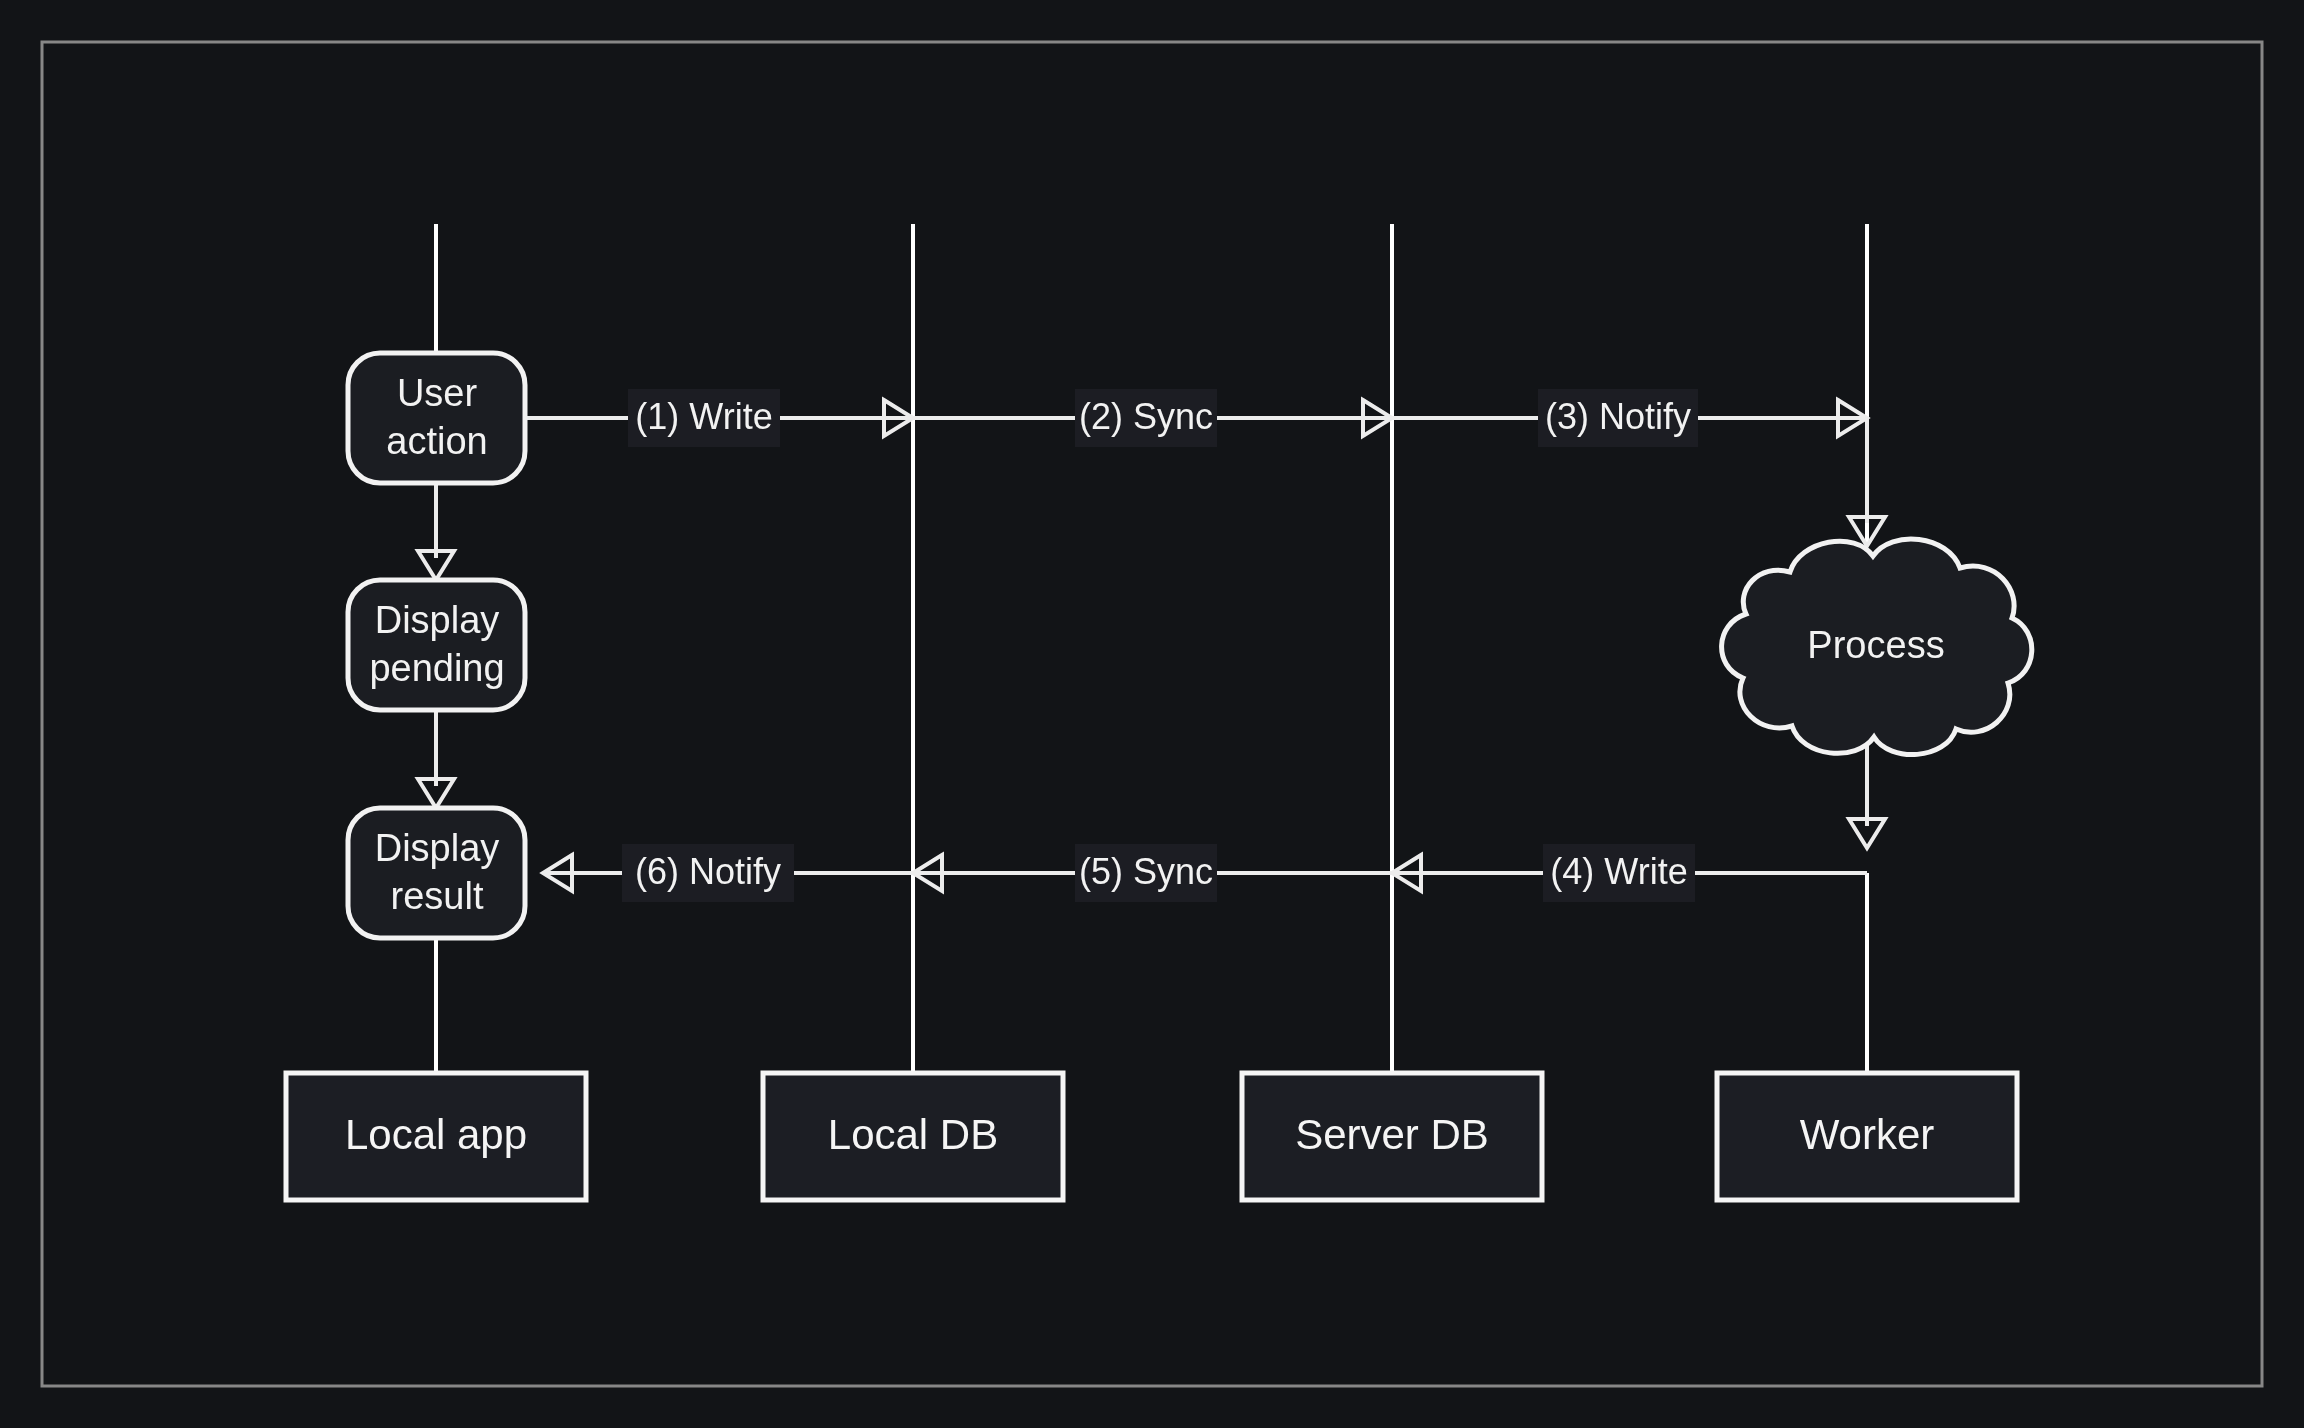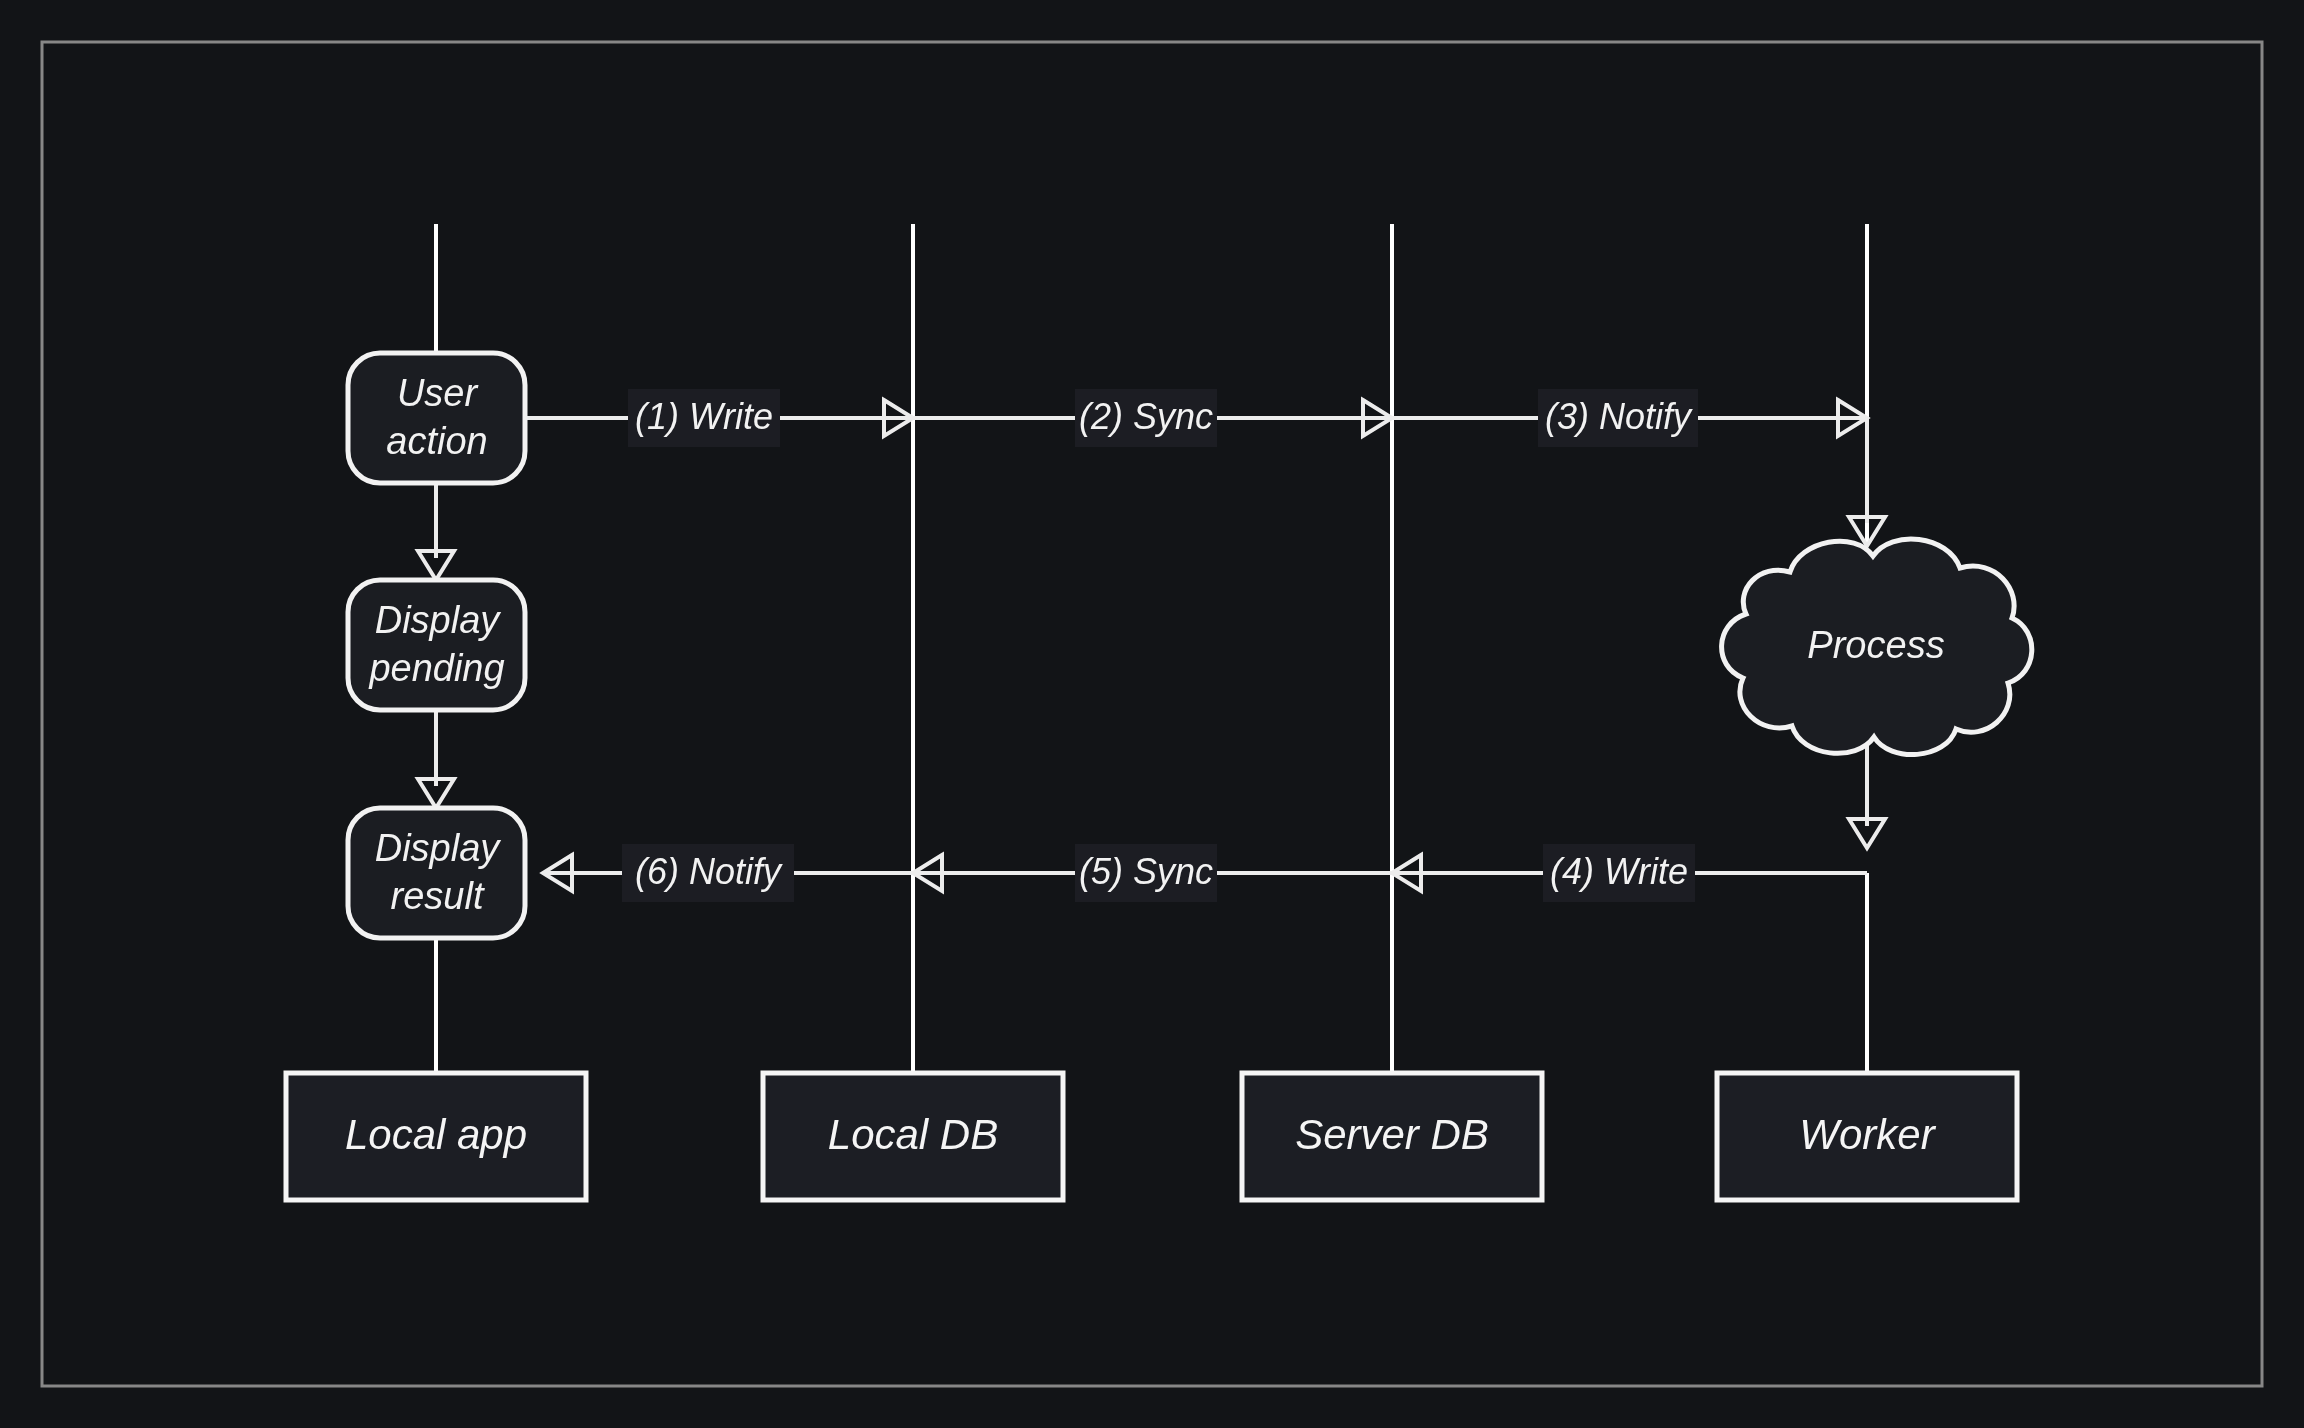--- a/index.html
+++ b/index.html
@@ -11,21 +11,20 @@
     width: 2304px;
     height: 1428px;
     overflow: hidden;
     font-family: "Liberation Sans", sans-serif;
   }
   #stage {
     position: relative;
     width: 1856px;
     height: 1428px;
     background: #121417;
-    font-style: italic;
   }
   #diagram-svg {
     position: absolute;
     left: 0;
     top: 0;
     width: 2304px;
     height: 1428px;
     display: block;
   }
   .node-text {

